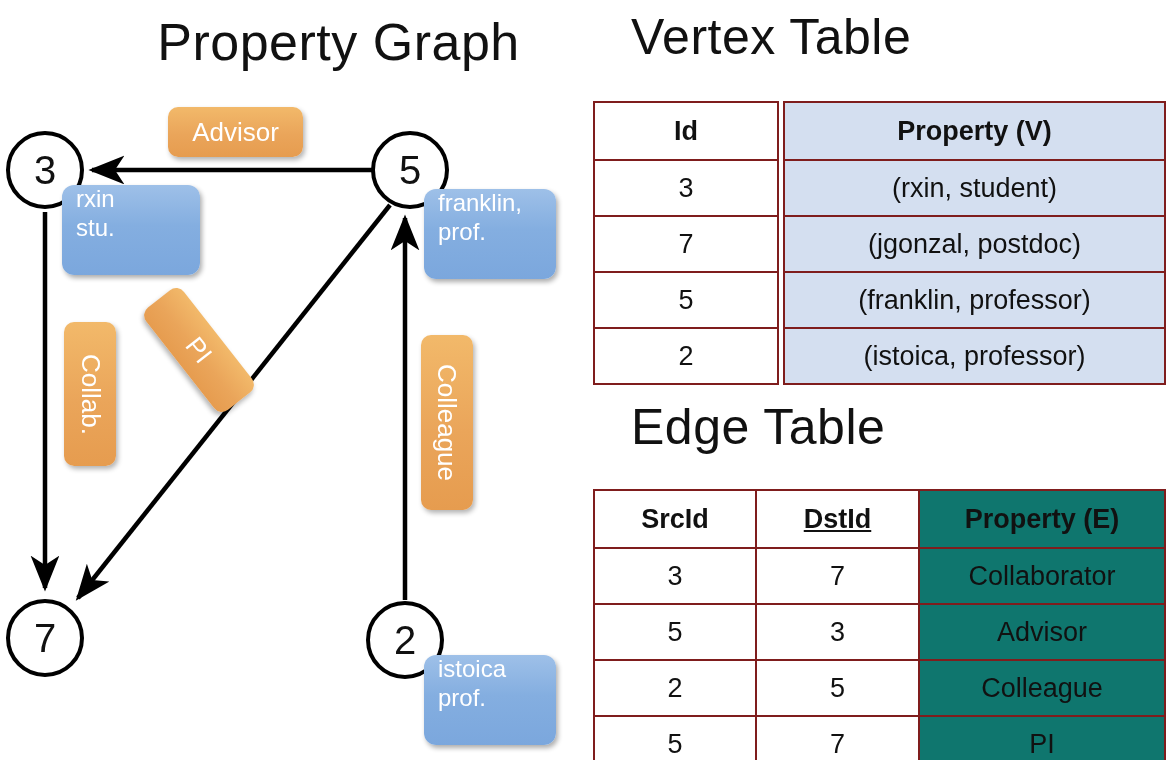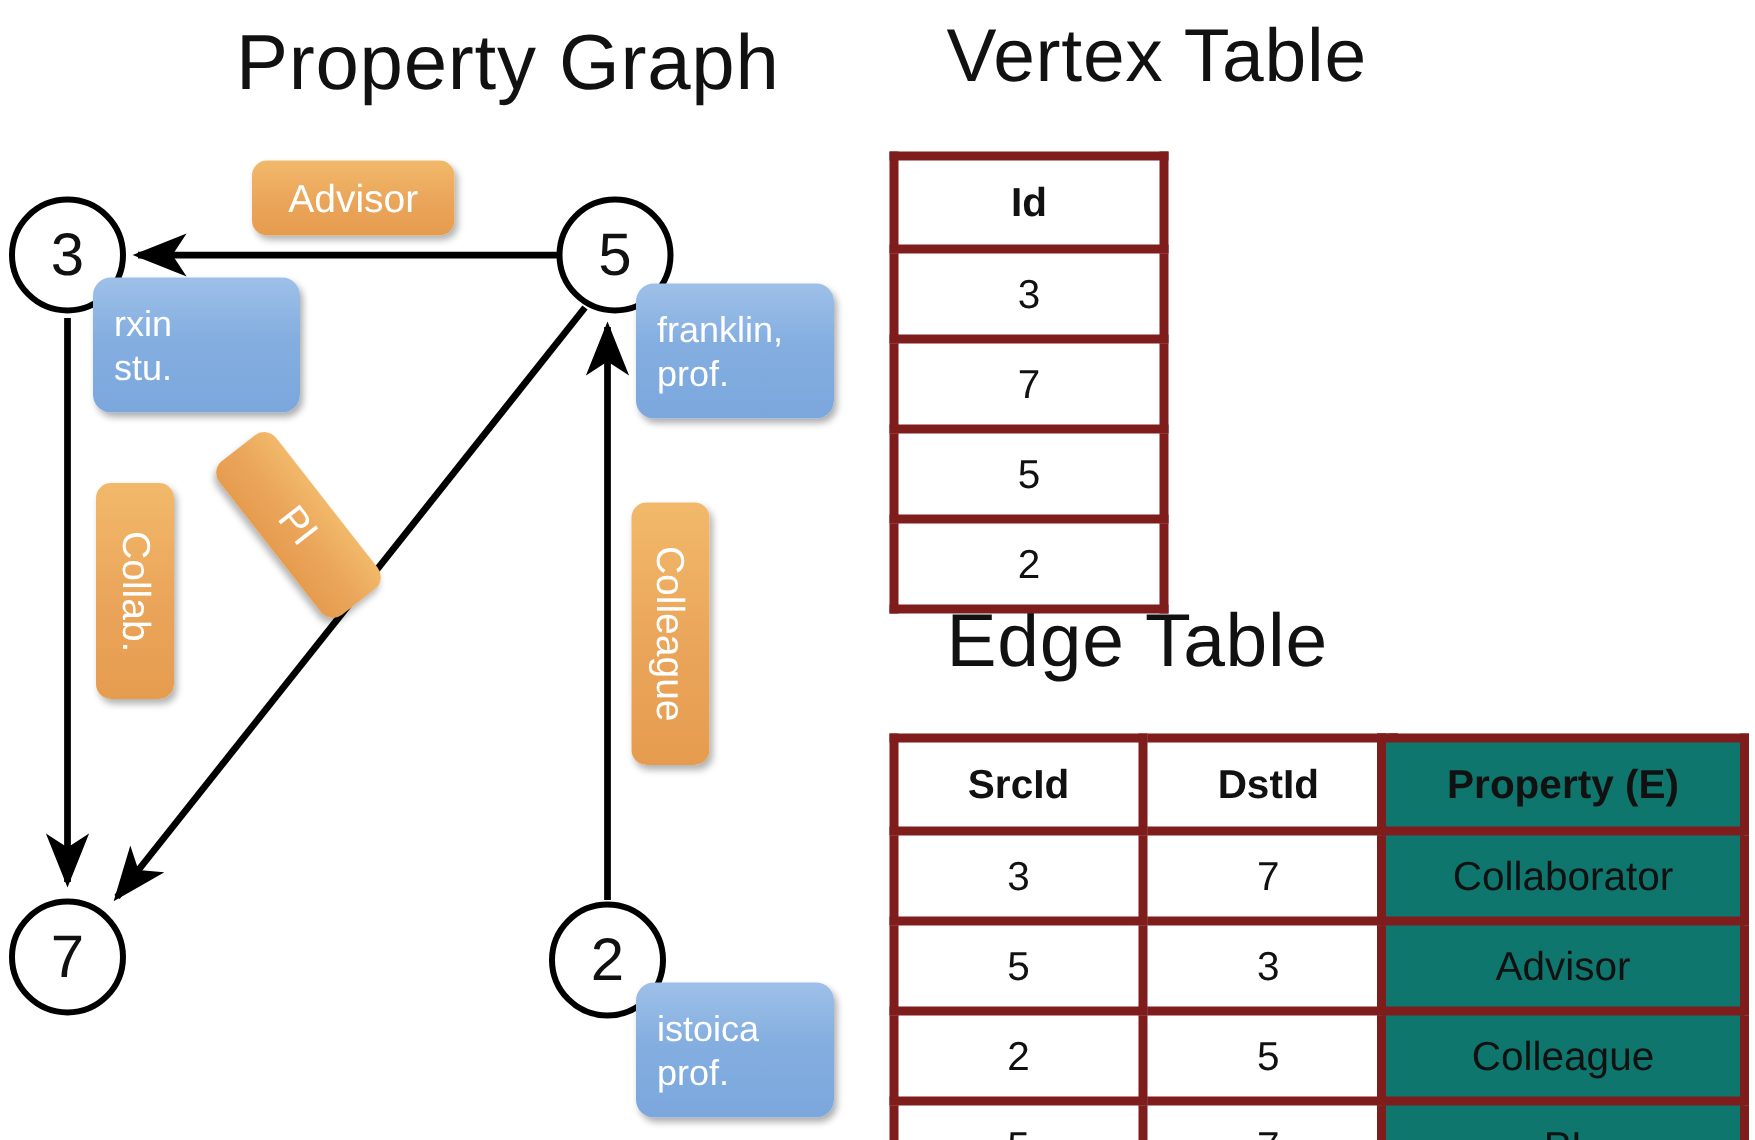--- a/index.html
+++ b/index.html
@@ -38,21 +38,21 @@
     z-index:4;
   }
 
   .propbox{
     position:absolute;
     border-radius:12px;
     background:linear-gradient(180deg,#9ec0e8 0%,#84aee0 45%,#7ba7dd 100%);
     box-shadow:2px 3px 5px rgba(0,0,0,.33);
     color:#ffffff;
     font-size:24px;font-weight:300;line-height:1.20;
-    padding:18px 14px;
+    padding:0 14px;
     box-sizing:border-box;
     z-index:5;
   }
 
   .elabel{
     position:absolute;
     border-radius:10px;
     background:linear-gradient(180deg,#f2b96a 0%,#eaa55a 55%,#e69c4f 100%);
     box-shadow:2px 3px 5px rgba(0,0,0,.3);
     color:#ffffff;
@@ -60,21 +60,21 @@
     display:flex;align-items:center;justify-content:center;
     box-sizing:border-box;
     z-index:3;
   }
   .elabel span{display:block;white-space:nowrap;}
   .vtext span{transform:rotate(90deg);}
 
   
   .tbl{position:absolute;border-collapse:collapse;table-layout:fixed;}
   .tbl td{
-    border:6px solid #7f1d1d;
+    border:2px solid #7f1d1d;
     text-align:center;
     font-weight:300;
     color:#111;
     font-size:27px;
     padding:0;
     margin-left:15px;
   }
   .tbl td.hd{font-weight:700;font-size:27px;}
   .blue{background:#d4dff0;}
   .peach{background:#0f766e;}
@@ -161,26 +161,45 @@
     </tr>
     <tr>
       <td class="white" style="height:54px;">5</td>
     </tr>
     <tr>
       <td class="white" style="height:54px;">2</td>
     </tr>
   </tbody>
     </table>
 
+  <table class="tbl" id="vt-prop">
+    <tbody>
+        <tr>
+      <td class="hd blue" style="height:56px;">Property (V)</td>
+    </tr>
+    <tr>
+      <td class="blue" style="height:54px;">(rxin, student)</td>
+    </tr>
+    <tr>
+      <td class="blue" style="height:54px;">(jgonzal, postdoc)</td>
+    </tr>
+    <tr>
+      <td class="blue" style="height:54px;">(franklin, professor)</td>
+    </tr>
+    <tr>
+      <td class="blue" style="height:54px;">(istoica, professor)</td>
+    </tr>
+  </tbody>
+    </table>
 
   <table class="tbl" id="et-ids">
     <tbody>
         <tr>
       <td class="hd white" style="height:56px;width:160px;">SrcId</td>
-      <td class="hd white" style="height:56px;width:161px;">DstId</td>
+      <td class="hd white" style="height:56px;width:161px;text-decoration:underline;">DstId</td>
     </tr>
     <tr>
       <td class="white" style="height:54px;">3</td>
       <td class="white" style="height:54px;">7</td>
     </tr>
     <tr>
       <td class="white" style="height:54px;">5</td>
       <td class="white" style="height:54px;">3</td>
     </tr>
     <tr>

